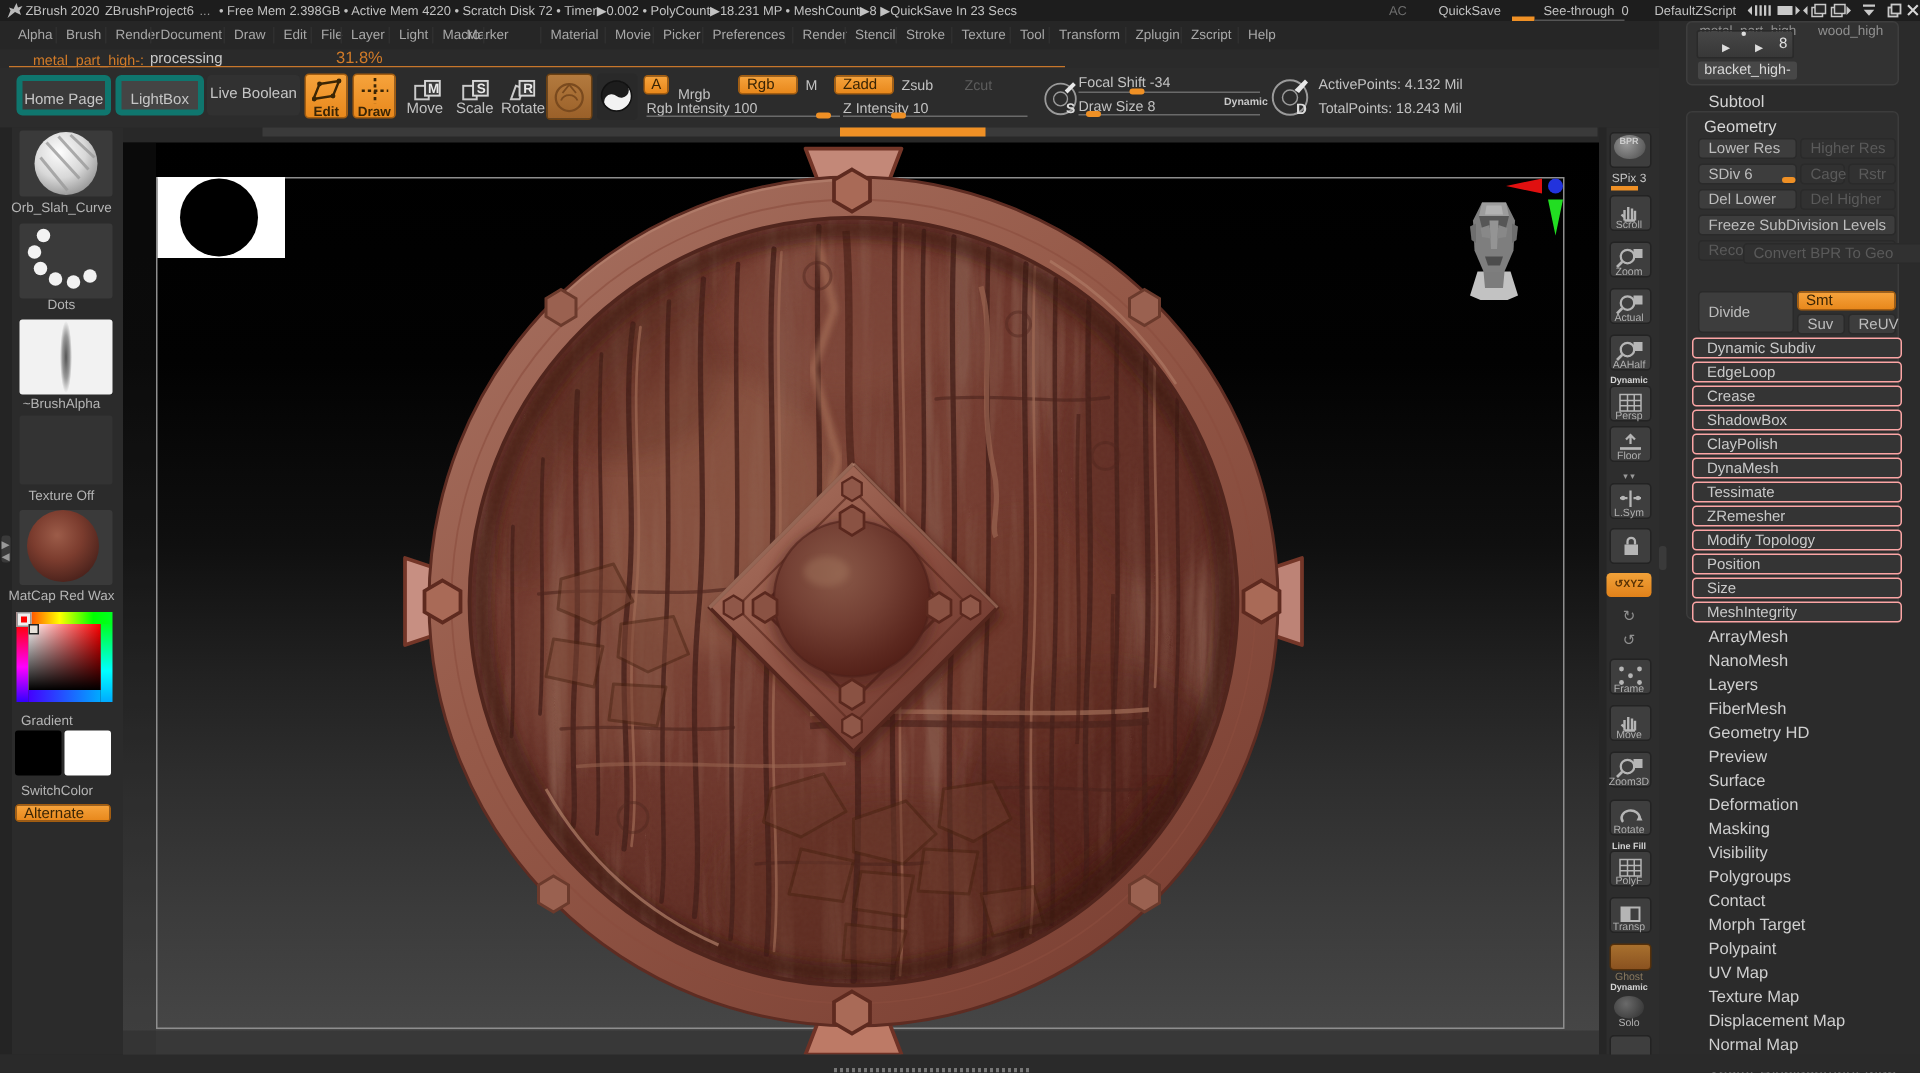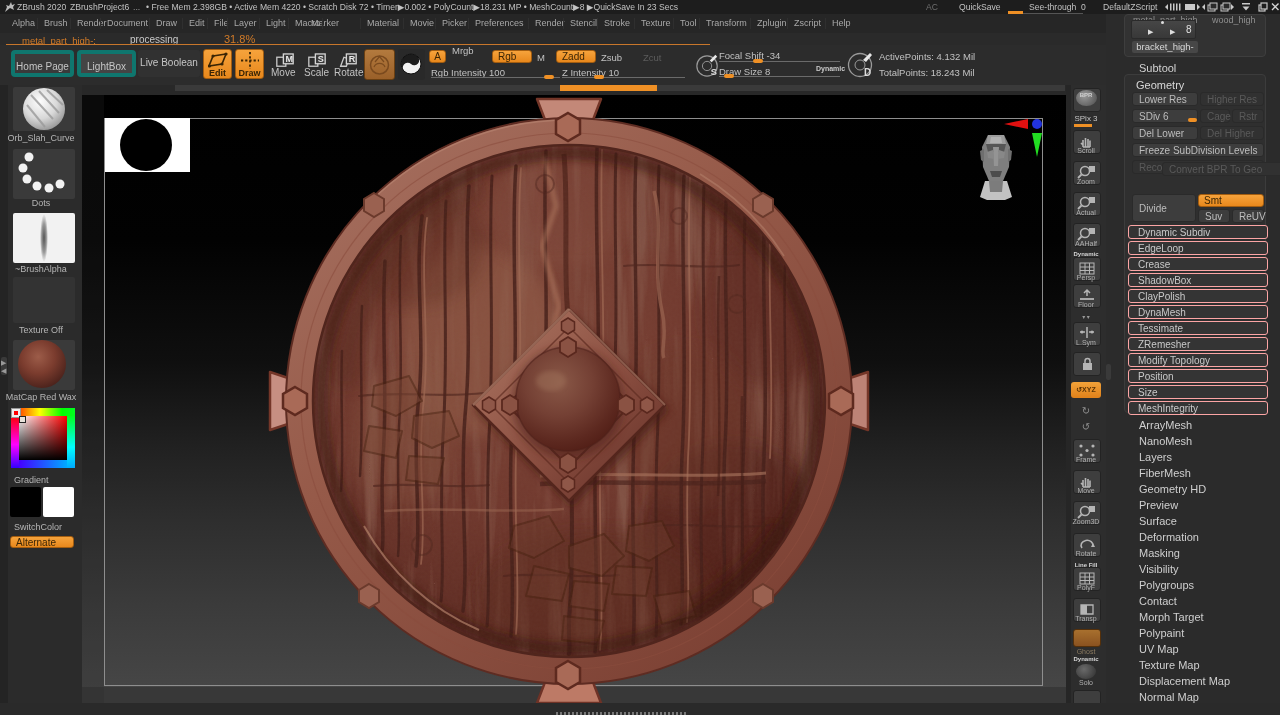--- a/index.html
+++ b/index.html
@@ -132,21 +132,21 @@
     <span class="mi" style="left: 757px;">Zplugin</span>
     <div class="sep" style="left: 750px;"></div>
     <span class="mi" style="left: 794px;">Zscript</span>
     <div class="sep" style="left: 787px;"></div>
     <span class="mi" style="left: 832px;">Help</span>
     <div class="sep" style="left: 825px;"></div>
   </div>
 
 <div id="procrow">
  <span class="abs" style="left:22px;top:2px;color:#d27b28;font-size:9.5px">metal_part_high-:</span>
- <span class="abs" style="left:130px;top:1px;color:#c9c9c9">processing</span>
+ <span class="abs" style="left:100px;top:1px;color:#c9c9c9">processing</span>
  <span class="abs" style="left:224px;top:0;color:#d27b28;font-size:11px">31.8%</span>
 </div>
 <div id="procline"></div>
 
 <div id="toolbar">
  <div class="gbtn" style="left:11px;top:5px;width:63px;height:27px;line-height:26px">Home Page</div>
  <div class="gbtn" style="left:77px;top:5px;width:59px;height:27px;line-height:26px;background:#444">LightBox</div>
  <div class="abs" style="left:138px;top:5px;width:62px;height:27px;background:#313131;border-radius:3px;color:#c6c6c6;font-size:10px;text-align:center;line-height:26px;white-space:nowrap">Live Boolean</div>
  <div class="obtn" style="left:203px;top:4px;width:29px;height:30px">
    <svg width="20" height="17" viewBox="0 0 20 17" style="margin-top:2px">
@@ -193,21 +193,21 @@
       </svg>
  </div>
  <div class="abs" style="left:398px;top:4px;width:27px;height:31px;background:#292929;border-radius:3px">
    <svg width="24" height="24" viewBox="0 0 24 24" style="margin:3px 0 0 1px">
         <circle cx="12" cy="12" r="10" fill="#f2f2f2"></circle>
         <path d="M12 2 a10 10 0 0 0 0 20 a5 5 0 0 1 0 -10 a5 5 0 0 0 0 -10 Z" fill="#1c1c1c" transform="rotate(40 12 12)"></path>
         <circle cx="12" cy="12" r="10" fill="none" stroke="#111" stroke-width="1"></circle>
       </svg>
  </div>
  <div class="obtn" style="left:429px;top:5px;width:17px;height:13px;line-height:12px">A</div>
- <div class="tlabel" style="left:452px;top:0">Mrgb</div>
+ <div class="tlabel" style="left:452px;top:13px">Mrgb</div>
  <div class="obtn" style="left:492px;top:5px;width:40px;height:13px;line-height:12px;text-align:left;padding-left:5px">Rgb</div>
  <div class="tlabel" style="left:537px;top:7px">M</div>
  <div class="obtn" style="left:556px;top:5px;width:40px;height:13px;line-height:12px;text-align:left;padding-left:5px">Zadd</div>
  <div class="tlabel" style="left:601px;top:7px">Zsub</div>
  <div class="tlabel dim" style="left:643px;top:7px">Zcut</div>
  <div class="tlabel" style="left:431px;top:22px">Rgb Intensity 100</div>
  <div class="slider" style="left:431px;top:32px;width:129px"></div>
  <div class="shandle" style="left:544px;top:30px"></div>
  <div class="tlabel" style="left:562px;top:22px">Z Intensity 10</div>
  <div class="slider" style="left:562px;top:32px;width:123px"></div>

